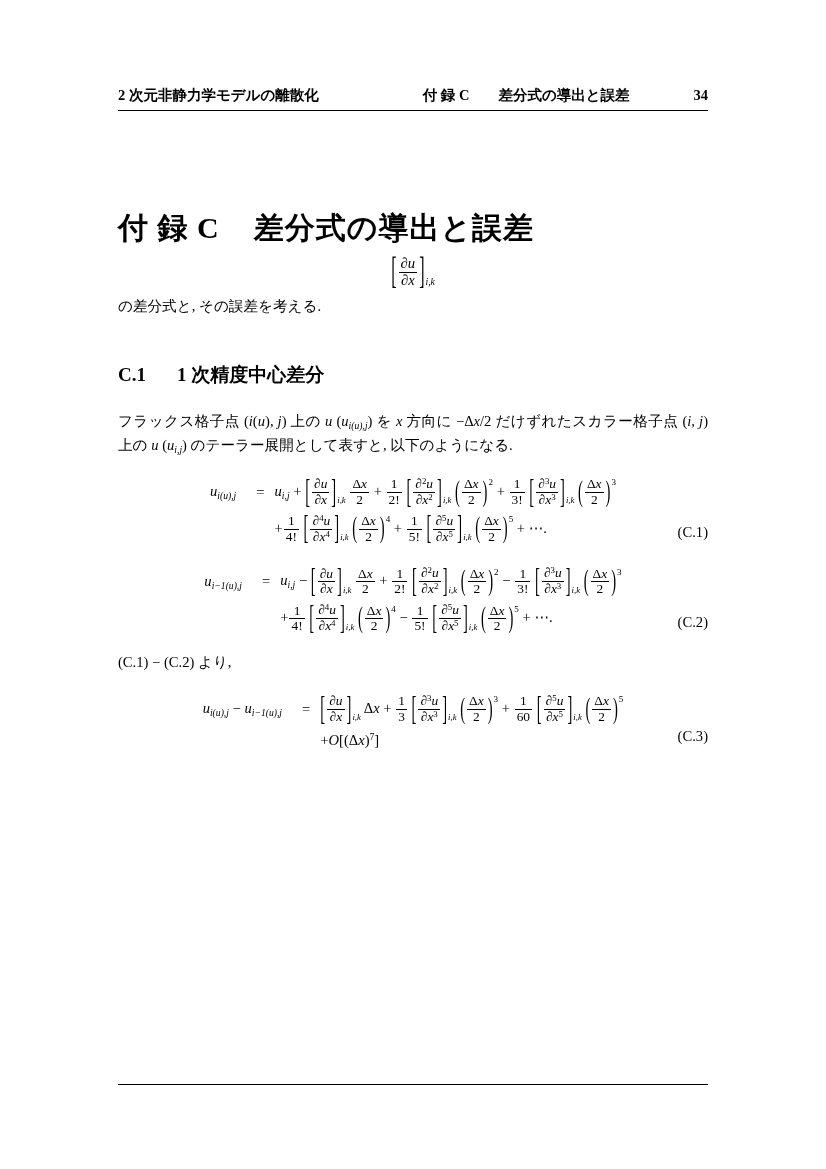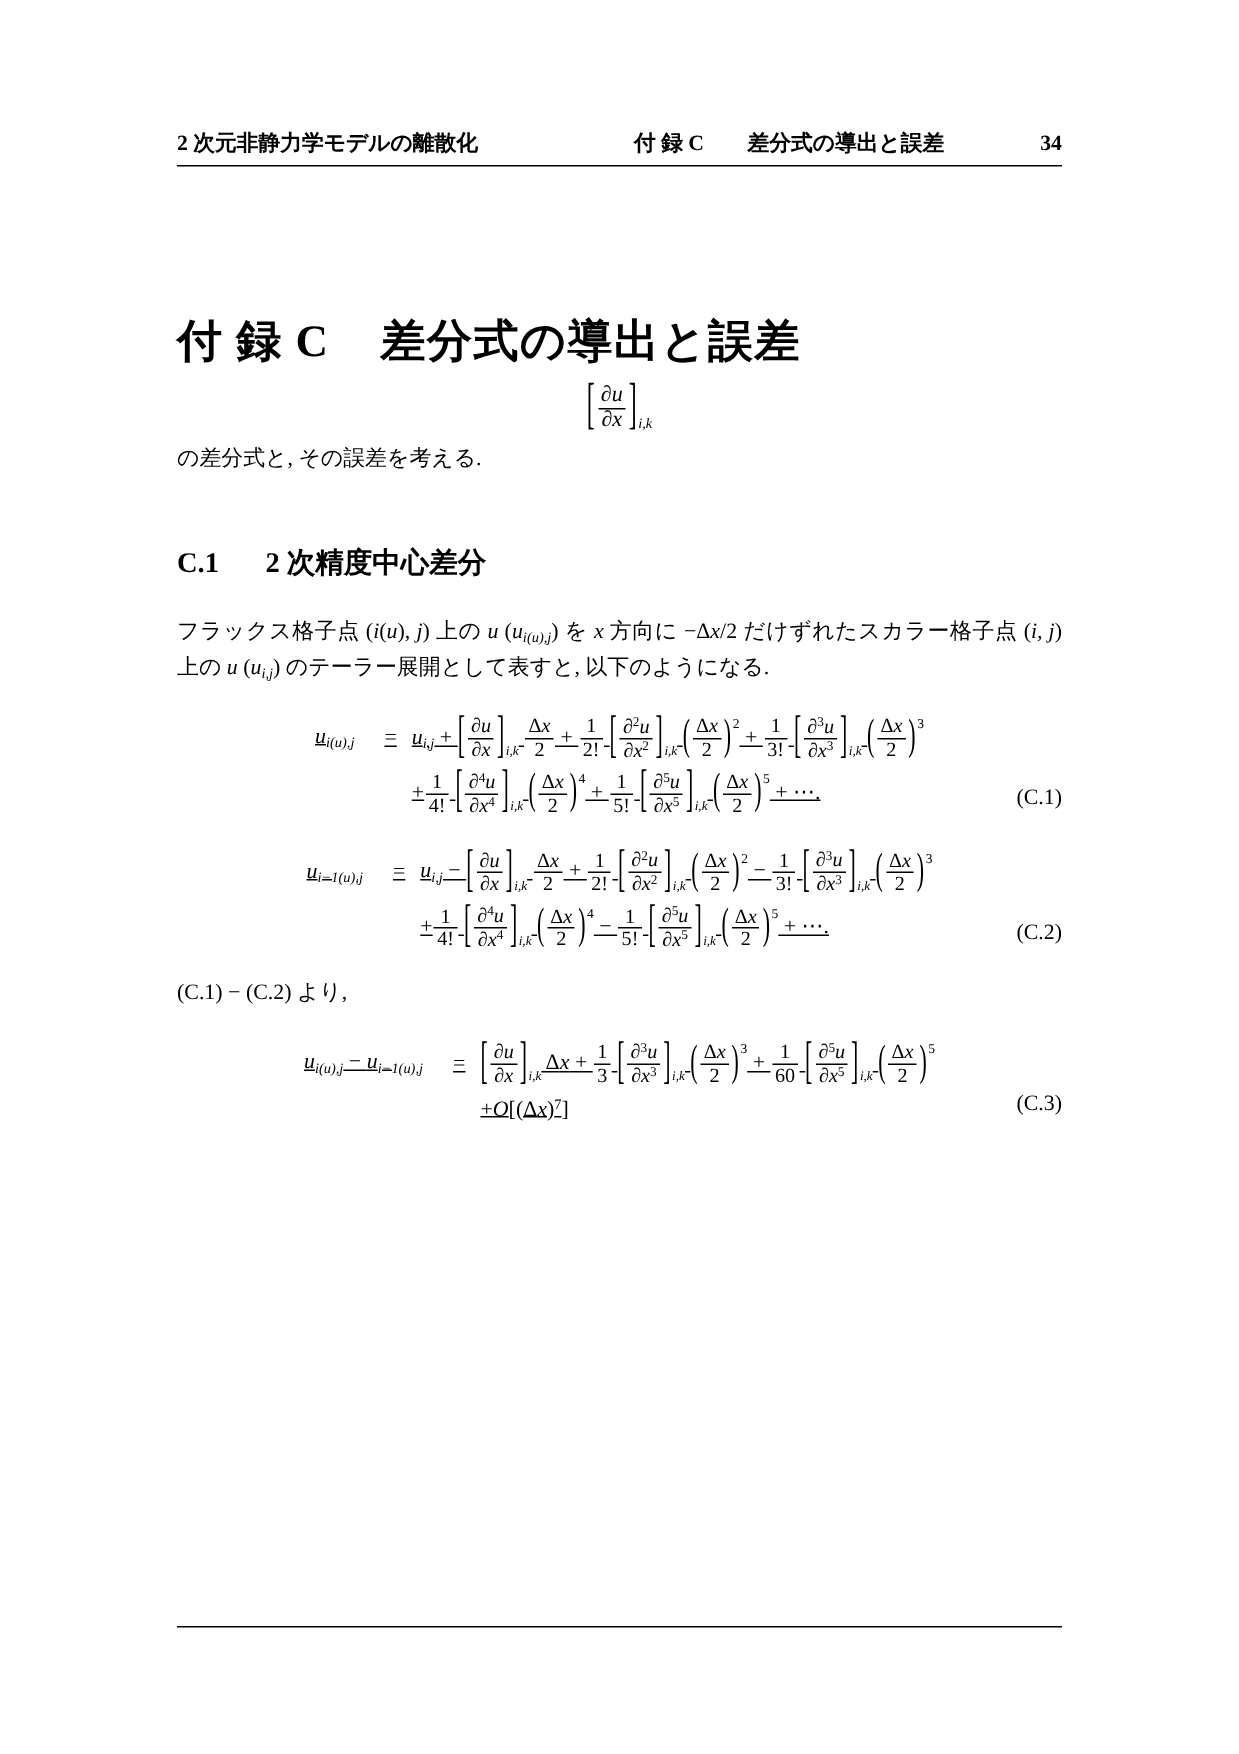--- a/index.html
+++ b/index.html
@@ -147,21 +147,21 @@
   
   .eq {
     position: relative;
     margin: 16px 0 14px 0;
     font-size: 14.6px;
   }
   .eq .rows {
     display: table;
     margin: 0 auto;
   }
-  .eq .row { display: table-row; text-decoration: underline; }
+  .eq .row { display: table-row; }
   .eq .lhs, .eq .rel, .eq .rhs {
     display: table-cell;
     vertical-align: middle;
     white-space: nowrap;
     padding: 3px 0;
   }
   .eq .lhs { text-align: right; padding-right: 10px; }
   .eq .rel { text-align: center; padding: 3px 10px; font-style: normal; }
   .eq .rhs { text-align: left; }
   .eq .tag {
@@ -192,21 +192,21 @@
     </h1>
 
 
     <div class="mathline">
       <span class="brk"><span class="bl">[</span><span class="inner"><span class="frac"><span class="num"><span class="m">∂u</span></span><span class="den"><span class="m">∂x</span></span></span></span><span class="br">]</span><span class="subr">i,k</span></span>
     </div>
 
     <p class="para after-disp">の差分式と, その誤差を考える.</p>
 
     <h2 class="section">
-      <span class="num">C.1</span><span>2 次精度中心差分</span>
+      <span class="num">C.1</span><span>1 次精度中心差分</span>
     </h2>
 
     <p class="para">
       フラックス格子点 (<span class="m">i</span>(<span class="m">u</span>)<span class="up">,</span> <span class="m">j</span>) 上の <span class="m">u</span> (<span class="m">u</span><span class="sub">i(u),j</span>) を <span class="m">x</span> 方向に −Δ<span class="m">x</span>/2 だけずれたスカラー格子点 (<span class="m">i, j</span>) 上の <span class="m">u</span> (<span class="m">u</span><span class="sub">i,j</span>) のテーラー展開として表すと, 以下のようになる.
     </p>
 
     <div class="eq">
       <div class="rows">
         <div class="row">
           <div class="lhs"><span class="m">u</span><span class="sub">i(u),j</span></div>

